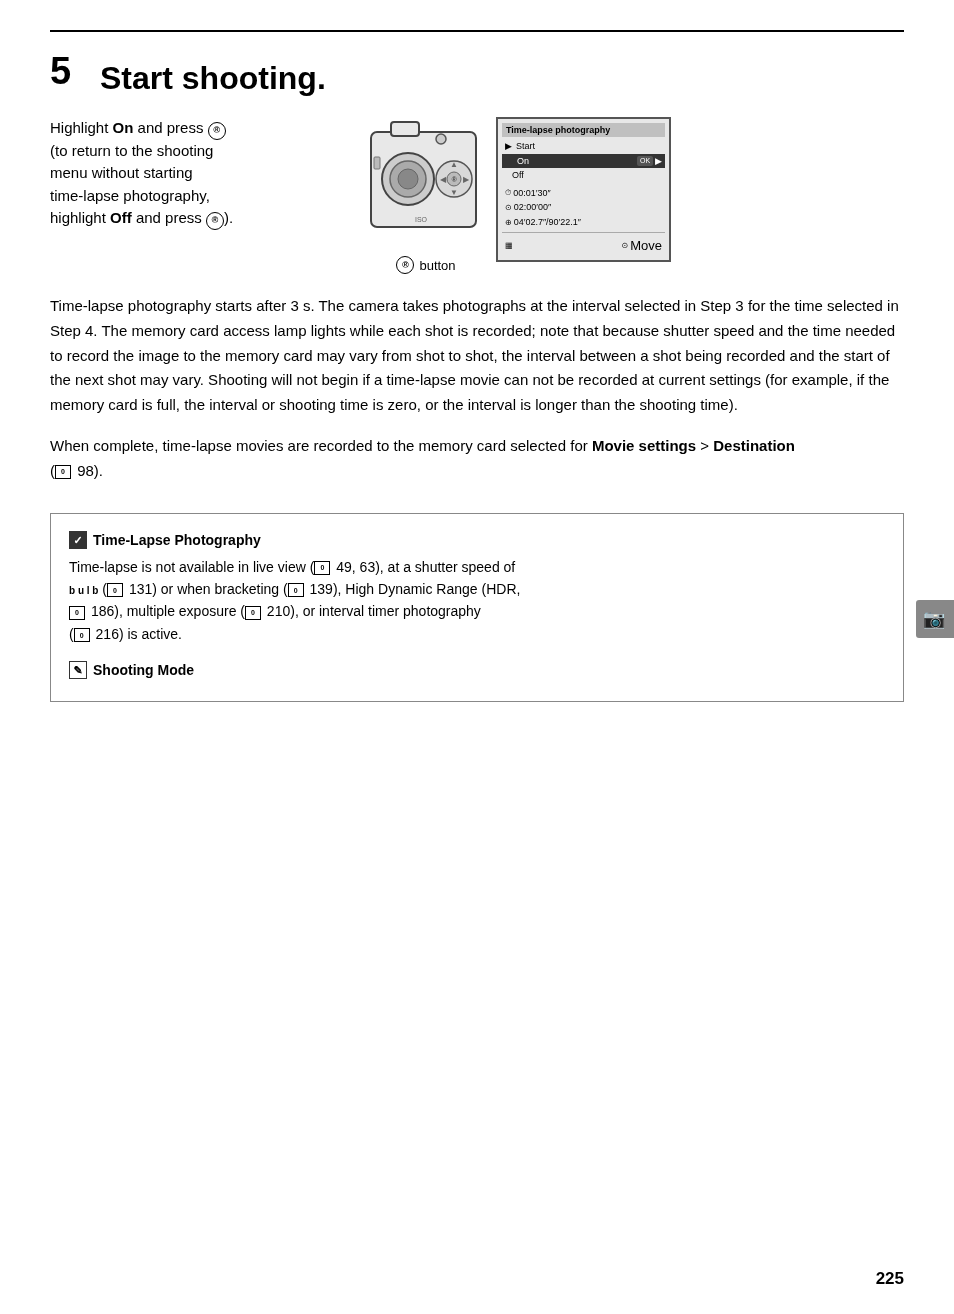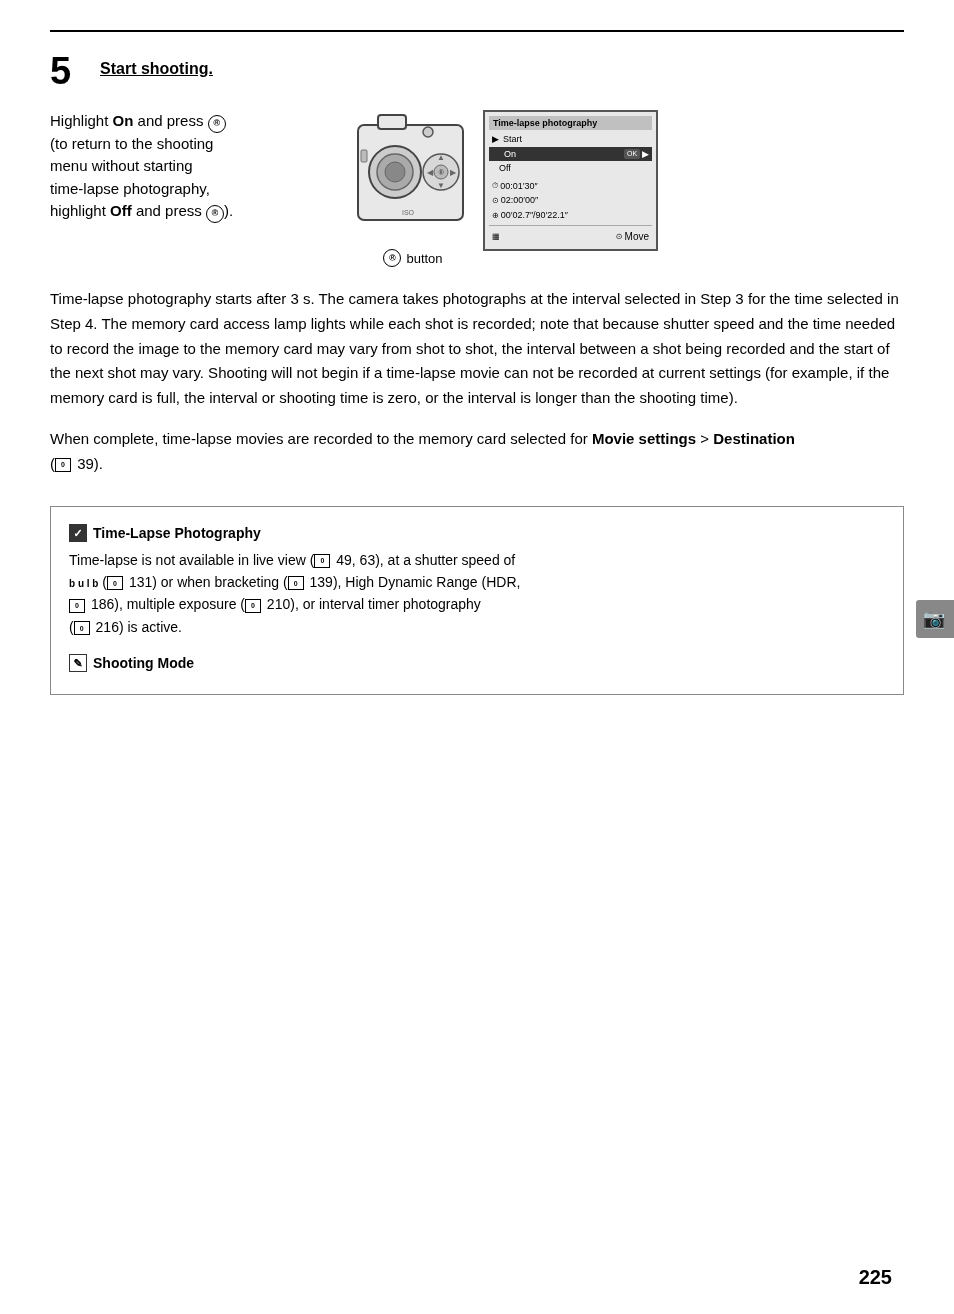--- a/index.html
+++ b/index.html
@@ -38,30 +38,29 @@
     }
 
     .step-number {
       font-size: 38px;
       font-weight: bold;
       line-height: 1;
       min-width: 30px;
     }
 
     .step-title {
-      font-size: 16px;
+      font-size: 32px;
       font-weight: bold;
       padding-top: 8px;
-      text-decoration: underline;
     }
 
     
     .step-content {
       display: flex;
-      gap: 3px;
+      gap: 16px;
       margin-bottom: 20px;
     }
 
     .step-text-left {
       flex: 0 0 300px;
       font-size: 15px;
       line-height: 1.5;
     }
 
     .step-images {
@@ -214,22 +213,22 @@
 
     .note-text {
       font-size: 14px;
       line-height: 1.6;
     }
 
     
     .page-number {
       position: absolute;
       bottom: 25px;
-      right: 62px;
-      font-size: 20px;
+      right: 50px;
+      font-size: 17px;
       font-weight: bold;
     }
 
     
     .right-sidebar {
       position: absolute;
       right: 0;
       top: 600px;
       width: 38px;
       background: #888;
@@ -341,37 +340,37 @@
         <div class="lcd-row">
           <span style="font-size:8px; margin-right:2px;">⏱</span>
           <span>00:01′30″</span>
         </div>
         <div class="lcd-row">
           <span style="font-size:8px; margin-right:2px;">⊙</span>
           <span>02:00′00″</span>
         </div>
         <div class="lcd-row">
           <span style="font-size:8px; margin-right:2px;">⊕</span>
-          <span>00′02.7″/90′22.1″</span>
+          <span>04′02.7″/90′22.1″</span>
         </div>
         <div style="height:2px; border-top:1px solid #aaa; margin: 2px 0;"></div>
         <div class="lcd-row">
           <span style="font-size:8px;">▦</span>
           <span style="flex:1;"></span>
           <span style="font-size:8px;">⊙</span>
-          <span style="margin-left:2px; font-size:10px;">Move</span>
+          <span style="margin-left:2px; font-size:13px;">Move</span>
         </div>
       </div>
     </div>
   </div>
 
   <div class="main-paragraphs">
     <p>Time-lapse photography starts after 3 s.  The camera takes photographs at the interval selected in Step 3 for the time selected in Step 4.  The memory card access lamp lights while each shot is recorded; note that because shutter speed and the time needed to record the image to the memory card may vary from shot to shot, the interval between a shot being recorded and the start of the next shot may vary.  Shooting will not begin if a time-lapse movie can not be recorded at current settings (for example, if the memory card is full, the interval or shooting time is zero, or the interval is longer than the shooting time).</p>
     <p>
-      <span>When complete, time-lapse movies are recorded to the memory card selected for </span><span class="bold-text">Movie settings</span><span> &gt; </span><span class="bold-text">Destination</span><br>(<span class="book-ref">0</span><span> 39).</span>
+      <span>When complete, time-lapse movies are recorded to the memory card selected for </span><span class="bold-text">Movie settings</span><span> &gt; </span><span class="bold-text">Destination</span><br>(<span class="book-ref">0</span><span> 98).</span>
     </p>
   </div>
 
   <div class="notes-box">
 
     <div class="note-section">
       <div class="note-header">
         <span class="note-check-icon">✓</span>
         <span>Time-Lapse Photography</span>
       </div>

